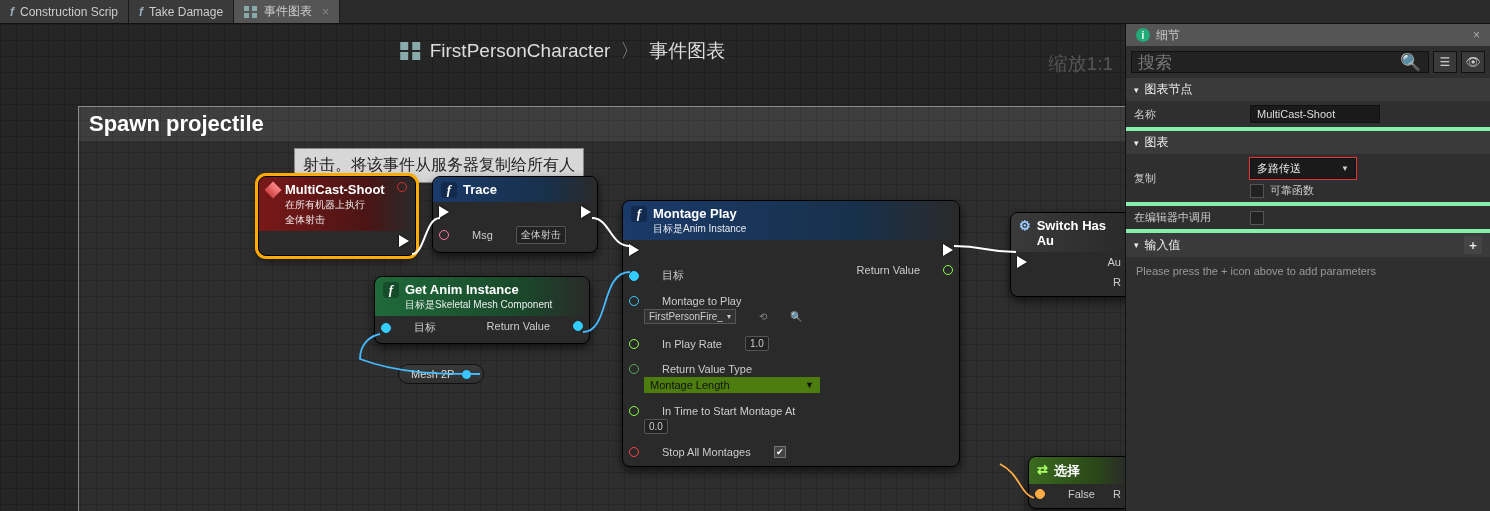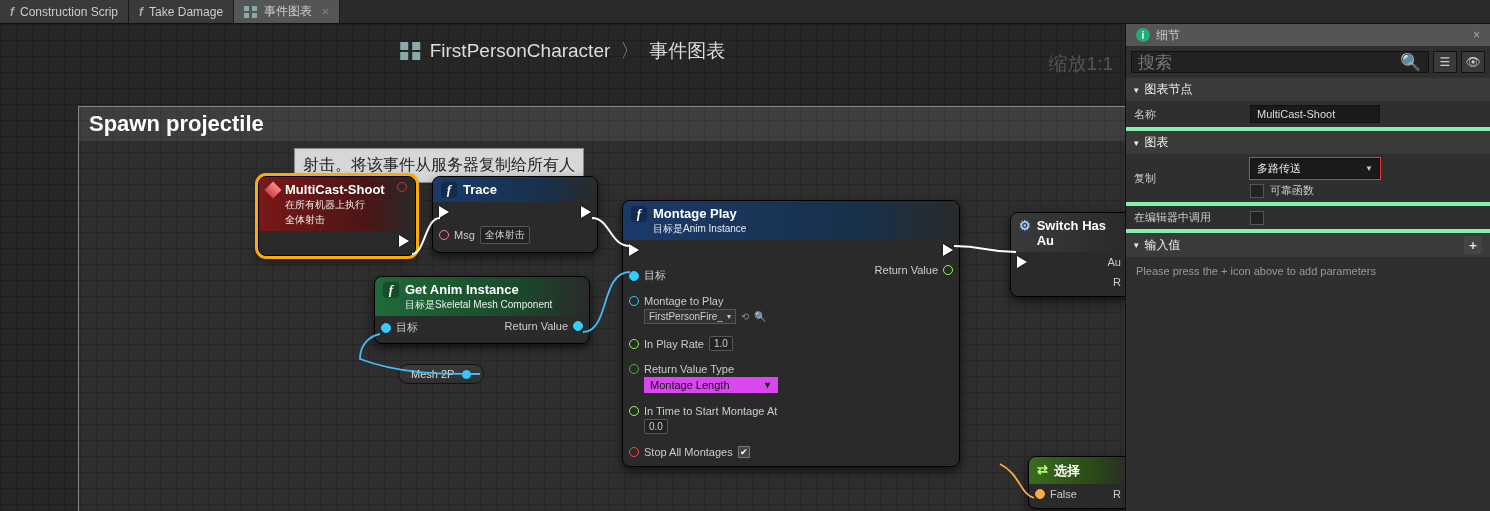--- a/index.html
+++ b/index.html
@@ -40,21 +40,21 @@
   
   .tooltip { position: absolute; background: #d7d7d7; color: #222; font-size: 16px; padding: 6px 8px; border: 1px solid #888; white-space: nowrap; margin-left: 36px; }
 
   
   .node { position: absolute; border-radius: 8px; background: #2a2a2a; box-shadow: 0 4px 10px rgba(0,0,0,.6); border: 1px solid #000; overflow: hidden; }
   .node-header { padding: 5px 8px 4px; font-size: 13px; font-weight: 600; display: flex; align-items: flex-start; gap: 6px; }
   .node-header .sub { font-size: 10px; font-weight: 400; opacity: .9; display: block; margin-top: 1px; }
   .node-body { padding: 4px 6px 8px; display: flex; justify-content: space-between; font-size: 11px; }
   .pins-left, .pins-right { display: flex; flex-direction: column; gap: 8px; }
   .pins-right { align-items: flex-end; }
-  .pin-row { display: flex; align-items: center; gap: 5px; white-space: nowrap; }
+  .pin-row { display: flex; align-items: center; gap: 23px; white-space: nowrap; }
   .pin-row.right { flex-direction: row-reverse; }
 
   .exec-pin { width: 0; height: 0; border-top: 6px solid transparent; border-bottom: 6px solid transparent; border-left: 10px solid #fff; filter: drop-shadow(0 0 1px #000); }
 
   .data-pin { width: 10px; height: 10px; border-radius: 50%; border: 1.5px solid; }
   .pc-blue   { border-color:#3cf; background:#3cf; }
   .pc-blue.hollow{ background:transparent; }
   .pc-pink   { border-color:#f7a; background:transparent; }
   .pc-green  { border-color:#8f4; background:transparent; }
   .pc-red    { border-color:#f44; background:transparent; }
@@ -70,41 +70,41 @@
   .f-badge { font-style: italic; font-family: serif; background: rgba(0,0,0,.25); border-radius: 3px; width:16px; text-align:center; }
   .gear-icon { color:#9cf; }
   .brk-icon { width:10px; height:10px; border:1.5px solid #c33; border-radius:50%; margin-left:auto; }
   .node.red .node-header { position:relative; }
 
   .value-box { background: #222; border: 1px solid #555; color:#ccc; padding: 1px 4px; border-radius: 2px; font-size: 10px; }
   .dropdown-mini { display:inline-flex; align-items:center; gap:4px; background:#333; border:1px solid #555; padding:1px 4px; font-size:10px; }
   .dropdown-mini::after{ content:"▾"; font-size:8px; }
   .checkbox-mini { width:12px; height:12px; background:#444; border:1px solid #777; display:inline-flex; align-items:center; justify-content:center; font-size:9px; color:#fff; }
   .link-icons { color:#888; font-size:10px; }
-  .big-select { background:#d946ef; color:#111; padding:2px 6px; display:flex; align-items:center; justify-content:space-between; width:134px; font-size:11px; }
+  .big-select { background:#4d7c0f; color:#111; padding:2px 6px; display:flex; align-items:center; justify-content:space-between; width:176px; font-size:11px; }
   .big-select::after{ content:"▼"; font-size:9px; }
 
   .var-pill { position:absolute; background: linear-gradient(#3a3a3a,#2f2f2f); border:1px solid #111; border-radius: 12px; padding: 3px 12px; display:flex; align-items:center; gap:8px; font-size:11px; color:#ddd; }
   .var-pill .data-pin { width:9px; height:9px; }
 
   
   .dp-tab { height:22px; display:flex; align-items:center; background:#555; gap:6px; padding:0 10px; font-size:12px; }
   .dp-tab .info-i { width:14px; height:14px; border-radius:50%; background:#2a7; color:#fff; display:flex; align-items:center; justify-content:center; font-size:10px; font-weight:bold; }
   .dp-tab .x { margin-left:auto; color:#aaa; }
   .dp-search-row { display:flex; padding:5px; gap:4px; background:#2f2f2f; }
   .dp-search { flex:1; height:22px; background:#222; border:1px solid #111; color:#888; padding:0 6px; font-size:17px; display:flex; align-items:center; justify-content:space-between; }
   .dp-iconbtn { width:24px; height:22px; background:#3a3a3a; border:1px solid #111; display:flex; align-items:center; justify-content:center; color:#ccc; font-size:12px; }
 
   .dp-section-h { background:#3a3a3a; padding:3px 8px; font-size:12px; color:#eee; display:flex; align-items:center; gap:6px; }
   .dp-section-h .tri { font-size:9px; }
   .dp-section-h .plus { margin-left:auto; width:18px; height:18px; background:#444; display:flex; align-items:center; justify-content:center; font-weight:bold; }
   .dp-grid { display:grid; grid-template-columns: 116px 1fr; }
   .dp-cell { padding:4px 8px; font-size:11px; border-bottom:4px solid #86efac; display:flex; align-items:center; gap:6px; }
   .dp-input { background:#1a1a1a; border:1px solid #111; color:#ddd; padding:2px 6px; font-size:11px; width:130px; height:18px; }
-  .dp-select { background:#1a1a1a; border:1px solid #111; color:#eee; padding:2px 6px; font-size:11px; width:130px; display:flex; align-items:center; justify-content:space-between; }
+  .dp-select { background:#1a1a1a; border:1px solid #111; color:#eee; padding:2px 6px; font-size:11px; width:106px; display:flex; align-items:center; justify-content:space-between; }
   .dp-select::after { content:"▼"; font-size:8px; color:#ccc; }
   .dp-select.hilite { outline:1.5px solid #e33; }
   .dp-check { width:14px; height:14px; background:#222; border:1px solid #555; }
   .dp-note { color:#999; font-size:11px; padding:8px 10px; }
 
   
   .clipped { border-top-right-radius:0; border-bottom-right-radius:0; }
 </style>
 </head>
 <body>

